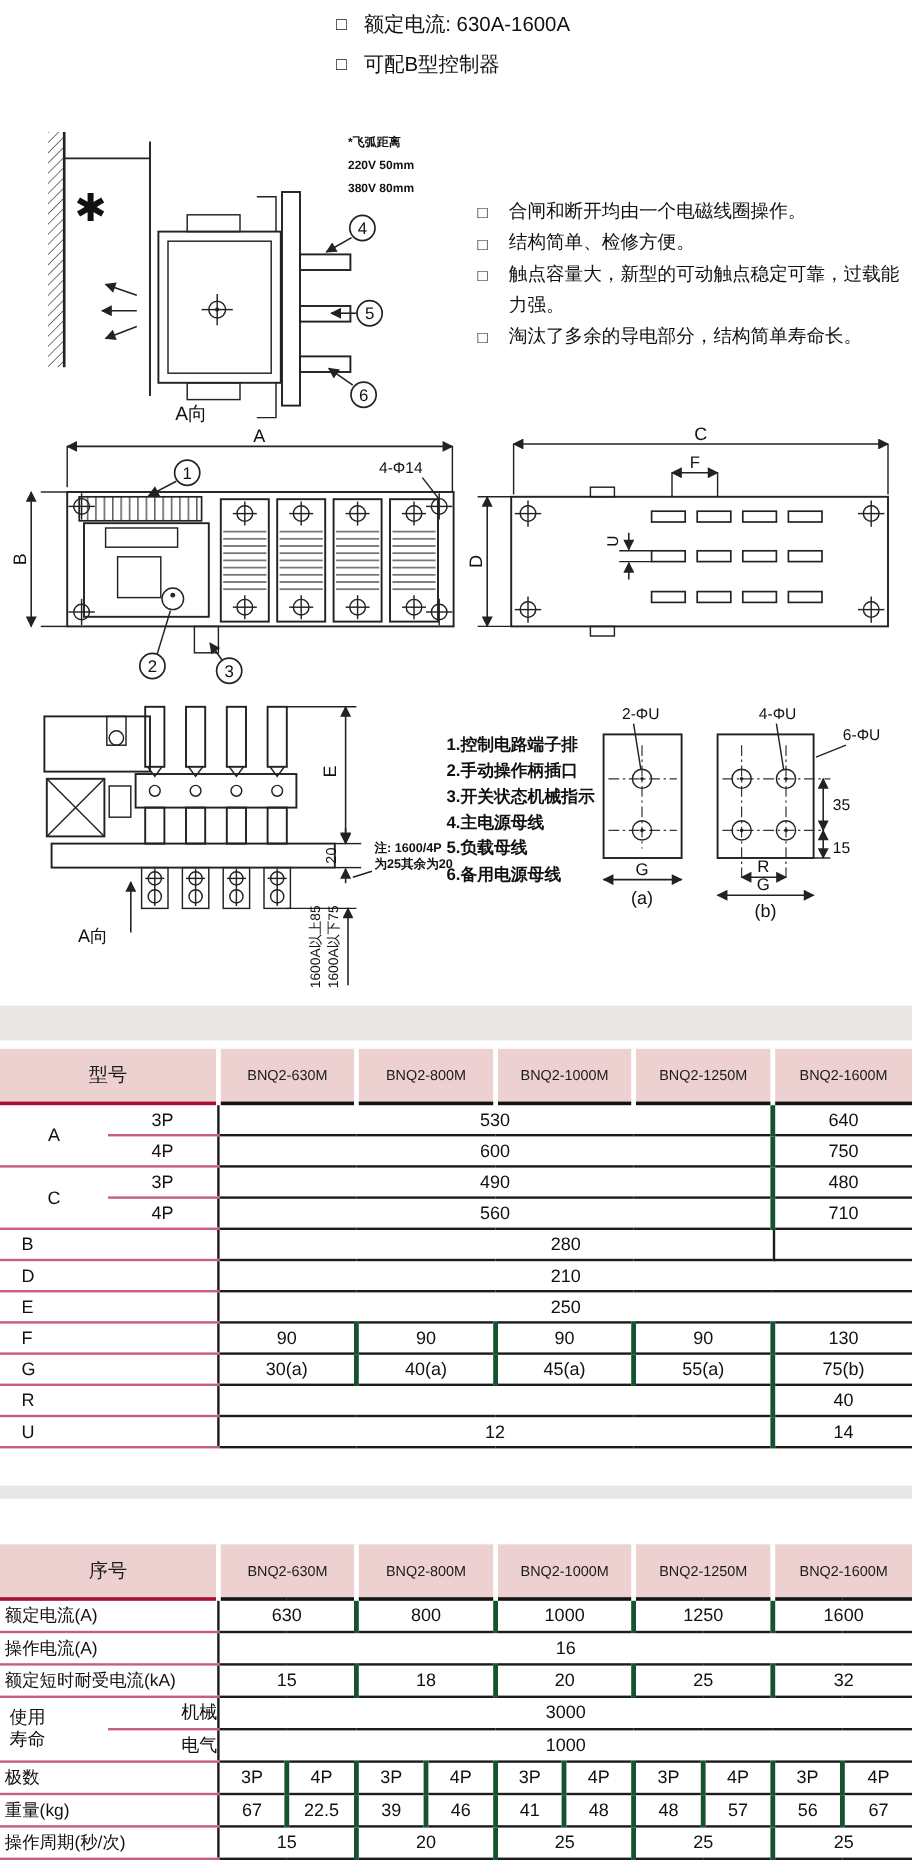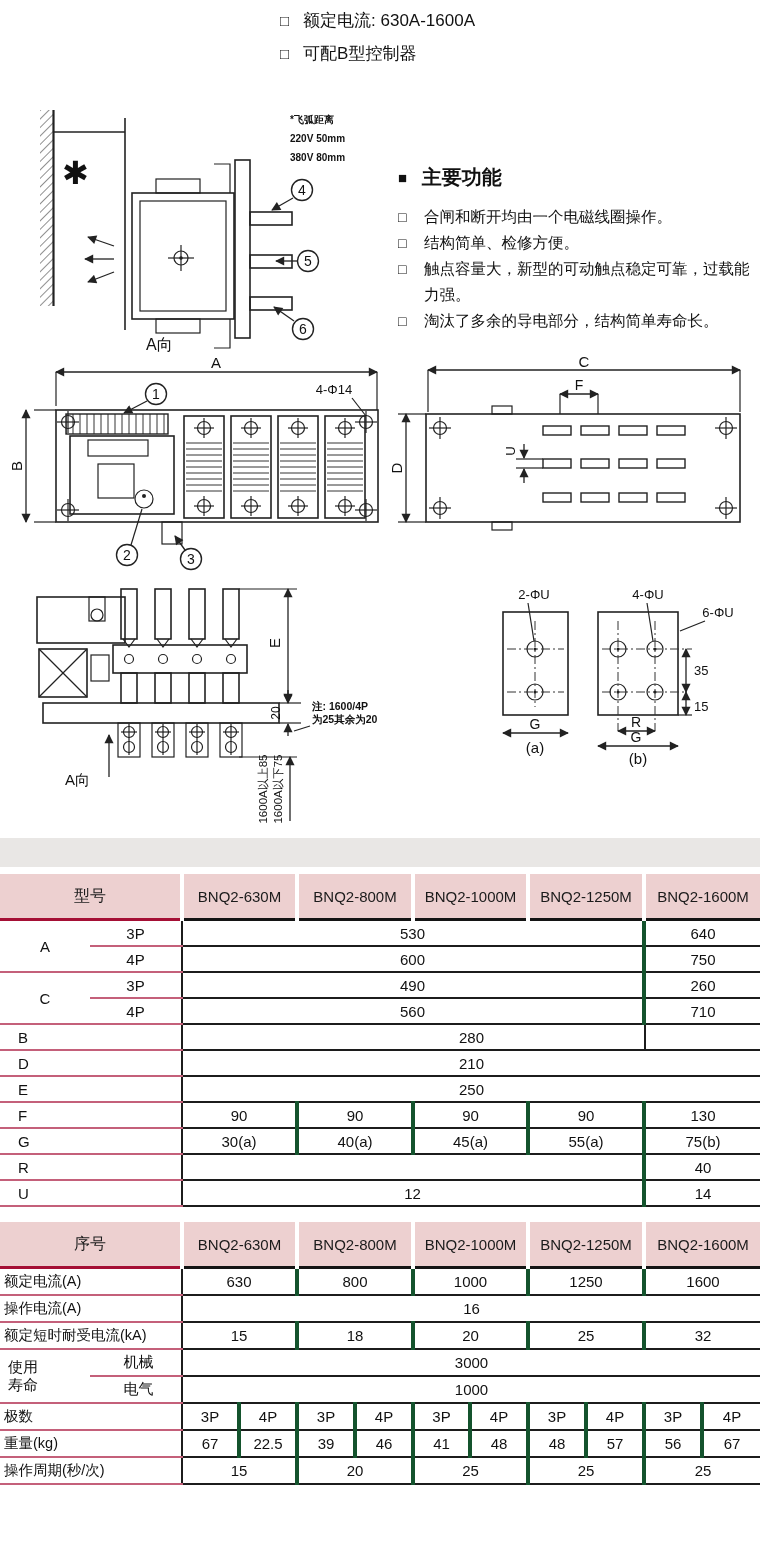--- a/index.html
+++ b/index.html
@@ -33,36 +33,36 @@
 
   
   .band{left:0;width:760px;background:#e9e7e5;}
   .band1{top:838px;height:29px;}
   .band2{top:1238px;height:11px;}
 
   
   table.dtab{position:absolute;left:0;width:760px;border-collapse:collapse;table-layout:fixed;
              font-family:inherit;}
   #t1{top:874px;}
-  #t2{top:1222px;padding-left:47px;}
+  #t2{top:1287px;padding-left:47px;}
   .dtab th,.dtab td{padding:0;margin:0;font-weight:400;}
-  .dtab .hrow th{height:44px;background:#edd0d0;font-size:15px;text-align:center;color:#1b1b1b;}
+  .dtab .hrow th{height:44px;background:#edd0d0;font-size:12px;text-align:center;color:#1b1b1b;}
   .dtab .hrow th.corner{font-size:16px;border-bottom:3px solid #a50f35;}
   .dtab .hrow th.model{border-left:4px solid #fff;border-bottom:3px solid #141414;}
   #t1 td,#t1 th.rl{height:24px;}
   #t2 td,#t2 th.rl{height:25px;}
   .dtab td{font-size:15px;text-align:center;border-bottom:2px solid #1c1c1c;}
   .dtab td.v0{border-left:2px solid #1c1c1c;}
   .dtab td.vl{border-left:4px solid #14532d;}
   .dtab th.rl{font-size:15px;border-bottom:2px solid #c4607a;color:#111;white-space:nowrap;}
   .dtab th.lt{text-align:center;}
   .dtab th.sub{text-align:center;}
   .dtab th.single{text-align:left;padding-left:18px;}
   .dtab th.lbl{text-align:left;padding-left:4px;font-size:14.5px;}
-  .dtab th.sublbl{text-align:center;padding-left:6px;}
+  .dtab th.sublbl{text-align:right;padding-left:6px;}
   .dtab th.lifelbl{text-align:left;padding-left:8px;line-height:1.2;font-size:15px;}
   
   .bline{left:644px;top:1025px;width:2px;height:26px;background:#1c1c1c;}
 
   svg{position:absolute;overflow:visible;}
   svg text{font-family:"Liberation Sans","DejaVu Sans",sans-serif;fill:#111;}
   .ln{stroke:#222;fill:none;stroke-width:1.6;}
   .th{stroke:#222;fill:none;stroke-width:2.2;}
   .fin{stroke:#222;fill:none;stroke-width:1.2;}
   .dim{stroke:#222;fill:none;stroke-width:1.3;}
@@ -86,24 +86,20 @@
   </div>
 
 
   <div class="abs arc-note">
     <div>*飞弧距离</div>
     <div>220V  50mm</div>
     <div>380V  80mm</div>
   </div>
 
   <div class="abs features">
-    <div class="feat-title">
-      <span class="sq">■</span>
-      <span>主要功能</span>
-    </div>
     <div class="feat-item">
       <span class="bl">□</span>
       <span class="tx">合闸和断开均由一个电磁线圈操作。</span>
     </div>
     <div class="feat-item">
       <span class="bl">□</span>
       <span class="tx">结构简单、检修方便。</span>
     </div>
     <div class="feat-item">
       <span class="bl">□</span>
@@ -408,20 +404,28 @@
     <text x="287" y="140" font-size="10.5" font-weight="bold">为25其余为20</text>
     <line class="fin" x1="285" y1="143" x2="269" y2="148"></line>
     <line class="fin" x1="214" y1="174" x2="272" y2="174"></line>
     <line class="dim" x1="265" y1="174" x2="265" y2="238" marker-start="url(#a4)"></line>
     <text x="242" y="206" font-size="11.5" text-anchor="middle" transform="rotate(-90 242 206)">1600A以上85</text>
     <text x="257" y="206" font-size="11.5" text-anchor="middle" transform="rotate(-90 257 206)">1600A以下75</text>
     <line class="dim" x1="84" y1="194" x2="84" y2="152" marker-end="url(#a4)"></line>
     <text x="40" y="202" font-size="15">A向</text>
   </svg>
 
+  <div class="abs legend">
+    <div>1.控制电路端子排</div>
+    <div>2.手动操作柄插口</div>
+    <div>3.开关状态机械指示</div>
+    <div>4.主电源母线</div>
+    <div>5.负载母线</div>
+    <div>6.备用电源母线</div>
+  </div>
 
   <svg style="left:490px;top:583px" width="270" height="210" viewBox="0 0 270 210">
     <defs>
       <marker id="a5" viewBox="0 0 10 10" refX="9" refY="5" markerWidth="9" markerHeight="7" orient="auto-start-reverse">
         <path d="M0,0L10,5L0,10z" fill="#222"></path>
       </marker>
     </defs>
     <g>
       <rect class="ln" x="13" y="29" width="65" height="103"></rect>
       <line class="dd" x1="17" y1="66" x2="74" y2="66"></line>
@@ -498,21 +502,21 @@
     </tr>
     <tr>
       <th class="rl sub">4P</th>
       <td class="v0" colspan="4">600</td>
       <td class="vl">750</td>
     </tr>
     <tr>
       <th class="rl lt" rowspan="2">C</th>
       <th class="rl sub">3P</th>
       <td class="v0" colspan="4">490</td>
-      <td class="vl">260</td>
+      <td class="vl">480</td>
     </tr>
     <tr>
       <th class="rl sub">4P</th>
       <td class="v0" colspan="4">560</td>
       <td class="vl">710</td>
     </tr>
     <tr>
       <th class="rl single" colspan="2">B</th>
       <td class="v0" colspan="5">280</td>
     </tr>

